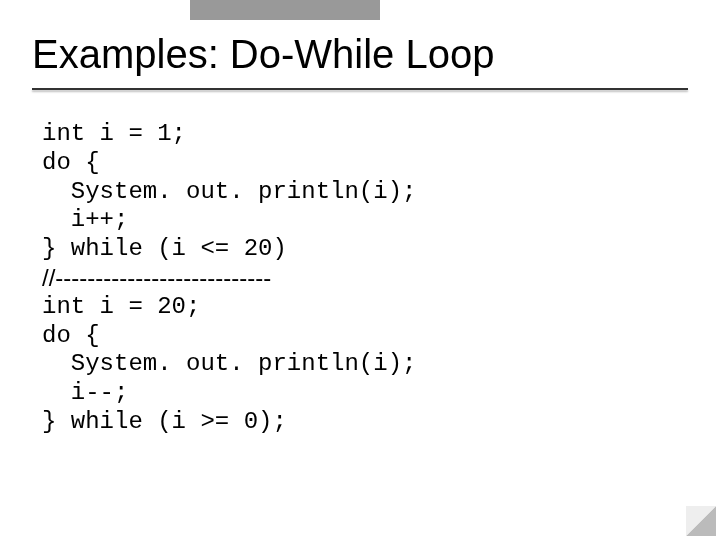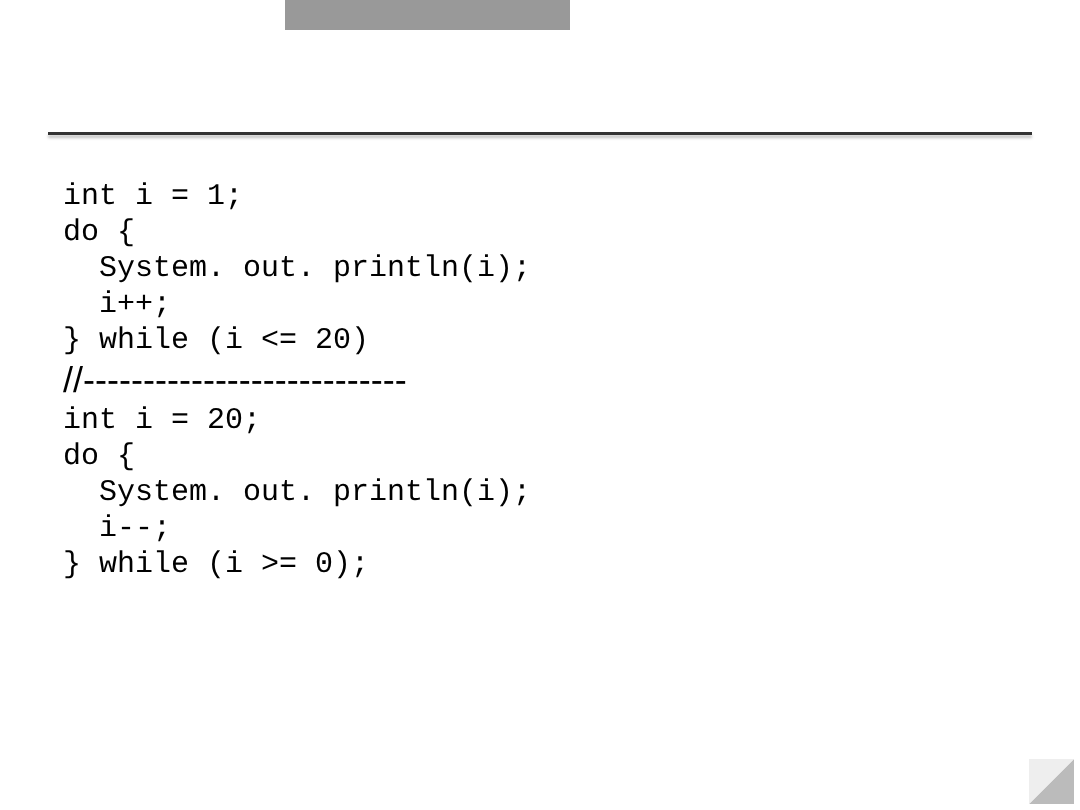--- a/index.html
+++ b/index.html
@@ -44,21 +44,21 @@
     box-shadow: 0 2px 2px rgba(0,0,0,0.25);
   }
   .content {
     position: absolute;
     top: 120px;
     left: 42px;
     right: 42px;
   }
   .code {
     font-family: "Courier New", Courier, monospace;
-    font-size: 20px;
+    font-size: 24px;
     line-height: 1.2;
     white-space: pre;
     color: #000;
   }
   .divider {
     font-family: Verdana, Geneva, sans-serif;
     font-size: 24px;
     line-height: 1.2;
     color: #000;
   }
@@ -84,20 +84,21 @@
     border-color: #eee transparent transparent transparent;
     transform: translate(0,0);
   }
 </style>
 </head>
 <body>
 
 <div class="slide">
   <div class="top-bar"></div>
 
+  <div class="title">Examples: Do-While Loop</div>
   <div class="title-underline"></div>
 
   <div class="content">
     <div class="code">int i = 1;
 do {
   System. out. println(i);
   i++;
 } while (i &lt;= 20)</div>
     <div class="divider">//---------------------------</div>
     <div class="code">int i = 20;

